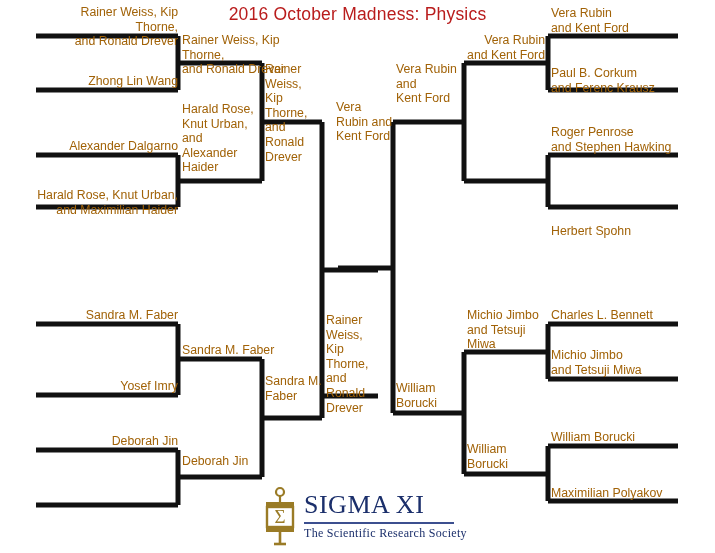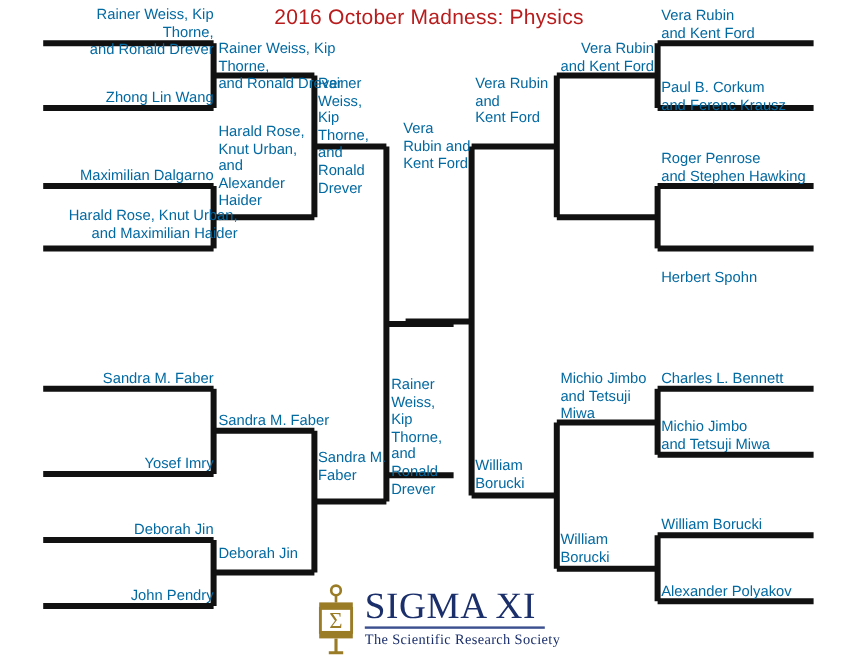--- a/index.html
+++ b/index.html
@@ -43,21 +43,21 @@
     font-size: 17.5px;
     letter-spacing: 0.2px;
     color: #b91c1c;
     font-weight: 400;
     white-space: nowrap;
   }
   .entrant {
     position: absolute;
     font-size: 12.3px;
     line-height: 14.6px;
-    color: #0369a1;
+    color: #a16207;
     white-space: pre-line;
   }
   .entrant.r-align {
     text-align: right;
   }
   .entrant.l-align {
     text-align: left;
   }
   
   #sigma-xi-logo {
@@ -75,21 +75,21 @@
     height: 60px;
   }
   .logo-words {
     position: absolute;
     left: 52px;
     top: 4px;
     width: 152px;
   }
   .logo-sigmaxi {
     font-family: "Liberation Serif", serif;
-    font-size: 31px;
+    font-size: 26px;
     line-height: 33px;
     color: #1b2f6b;
     letter-spacing: 0.5px;
     font-variant: small-caps;
     text-transform: uppercase;
     white-space: nowrap;
   }
   .logo-rule {
     height: 1.6px;
     background: #3c4f8f;
@@ -173,27 +173,26 @@
     <path class="bracket-line" d="M393 122 V413"></path>
 
     <path class="bracket-line" d="M338 268 H393"></path>
 
     <path class="bracket-line" d="M322 396 H378"></path>
   </svg>
 
   <div class="entrant r-align" style="left:36px; top:5px; width:142px;">Rainer Weiss, Kip Thorne,
 and Ronald Drever</div>
   <div class="entrant r-align" style="left:36px; top:74px; width:142px;">Zhong Lin Wang</div>
-  <div class="entrant r-align" style="left:36px; top:139px; width:142px;">Maximilian Dalgarno</div>
-  <div class="entrant r-align" style="left:30px; top:172px; width:148px;margin-left:20px;">Harald Rose, Knut Urban,
+  <div class="entrant r-align" style="left:36px; top:139px; width:142px;">Alexander Dalgarno</div>
+  <div class="entrant r-align" style="left:30px; top:188px; width:148px;">Harald Rose, Knut Urban,
 and Maximilian Haider</div>
   <div class="entrant r-align" style="left:36px; top:308px; width:142px;">Sandra M. Faber</div>
   <div class="entrant r-align" style="left:36px; top:379px; width:142px;">Yosef Imry</div>
   <div class="entrant r-align" style="left:36px; top:434px; width:142px;">Deborah Jin</div>
-  <div class="entrant r-align" style="left:36px; top:489px; width:142px;">John Pendry</div>
 
   <div class="entrant l-align" style="left:182px; top:33px; width:110px;">Rainer Weiss, Kip Thorne,
 and Ronald Drever</div>
   <div class="entrant l-align" style="left:182px; top:102px; width:78px;">Harald Rose,
 Knut Urban,
 and
 Alexander
 Haider</div>
   <div class="entrant l-align" style="left:182px; top:343px; width:110px;">Sandra M. Faber</div>
   <div class="entrant l-align" style="left:182px; top:454px; width:100px;">Deborah Jin</div>
@@ -215,21 +214,21 @@
 and Kent Ford</div>
   <div class="entrant l-align" style="left:551px; top:125px; width:150px;">Roger Penrose
 and Stephen Hawking</div>
   <div class="entrant l-align" style="left:551px; top:66px; width:140px;">Paul B. Corkum
 and Ferenc Krausz</div>
   <div class="entrant l-align" style="left:551px; top:192px; width:140px;margin-top:32px;">Herbert Spohn</div>
   <div class="entrant l-align" style="left:551px; top:308px; width:140px;">Charles L. Bennett</div>
   <div class="entrant l-align" style="left:551px; top:348px; width:140px;">Michio Jimbo
 and Tetsuji Miwa</div>
   <div class="entrant l-align" style="left:551px; top:430px; width:140px;">William Borucki</div>
-  <div class="entrant l-align" style="left:551px; top:486px; width:140px;">Alexander Polyakov</div>
+  <div class="entrant l-align" style="left:551px; top:486px; width:140px;">Maximilian Polyakov</div>
 
   <div class="entrant r-align" style="left:370px; top:33px; width:175px;">Vera Rubin
 and Kent Ford</div>
   <div class="entrant l-align" style="left:467px; top:308px; width:82px;">Michio Jimbo
 and Tetsuji
 Miwa</div>
   <div class="entrant l-align" style="left:467px; top:442px; width:82px;">William
 Borucki</div>
 
   <div class="entrant l-align" style="left:396px; top:62px; width:70px;">Vera Rubin

